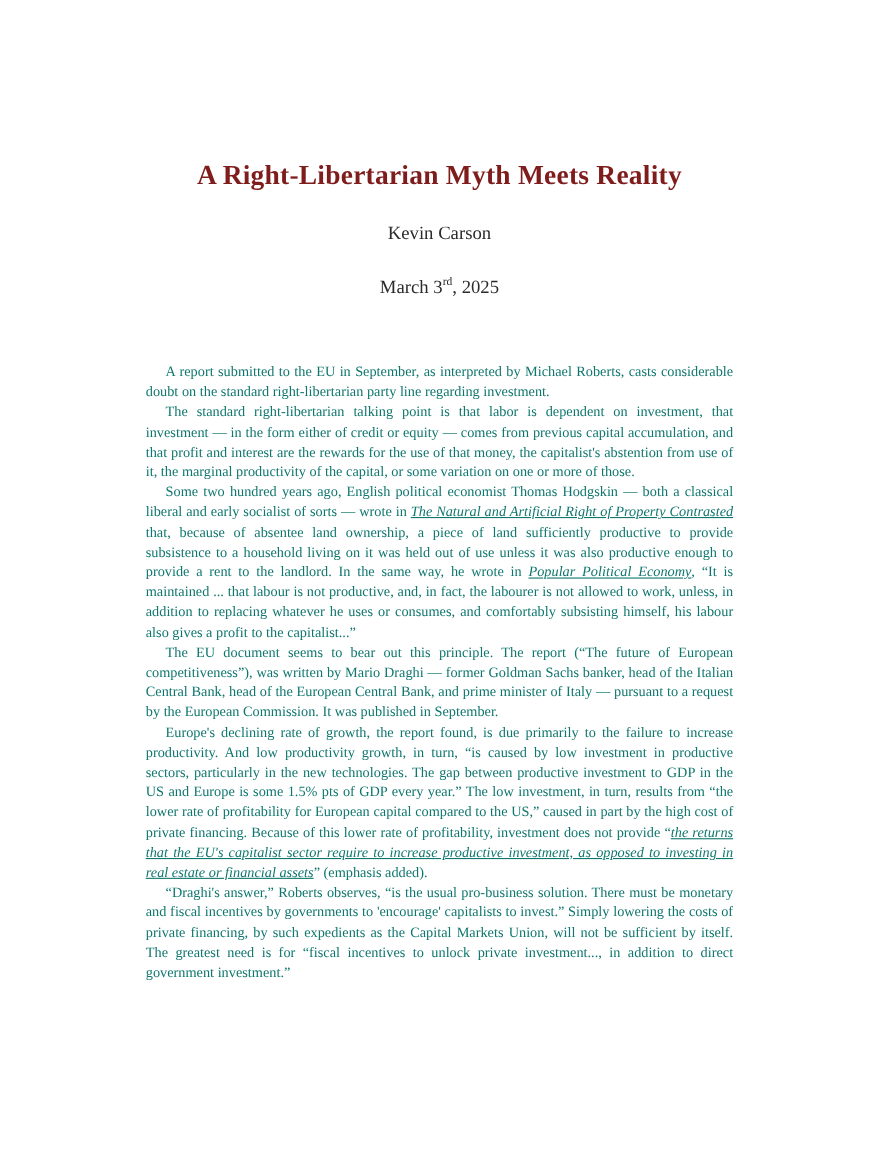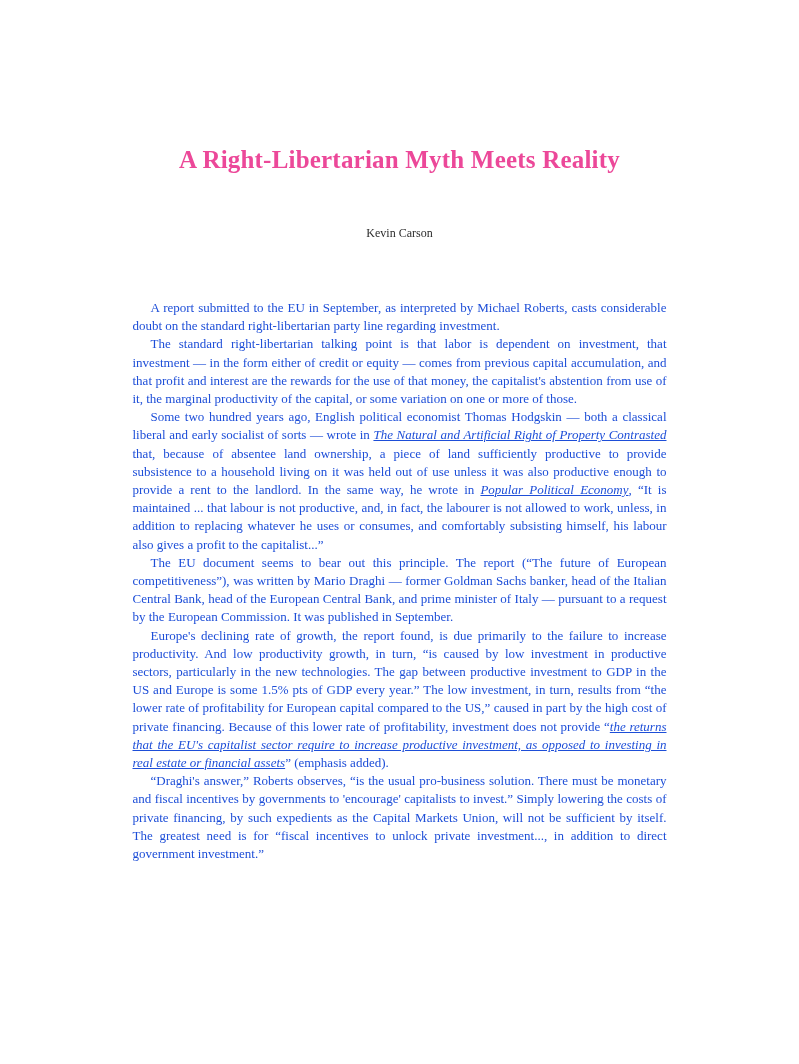--- a/index.html
+++ b/index.html
@@ -17,67 +17,68 @@
     font-family: "Liberation Serif", "DejaVu Serif", serif;
     color: #2b2b2b;
     overflow: hidden;
   }
   .title {
     margin: 0;
     text-align: center;
     font-size: 25px;
     line-height: 28px;
     font-weight: 700;
-    color: #ec4899;
+    color: #7f1d1d;
     letter-spacing: 0.2px;
   }
   .author {
-    margin-top: 52px;
+    margin-top: 28px;
     text-align: center;
-    font-size: 12px;
+    font-size: 17px;
     color: #2b2b2b;
   }
   .date {
     margin-top: 29px;
     text-align: center;
     font-size: 17px;
     color: #2b2b2b;
   }
   .date sup {
     font-size: 10.5px;
     line-height: 0;
     vertical-align: super;
   }
   .body-text {
     width: 534px;
     margin: 58px auto 0 auto;
     font-size: 13px;
     line-height: 18.2px;
     text-align: justify;
-    color: #1d4ed8;
+    color: #0f766e;
   }
   .body-text p {
     margin: 0;
     padding: 0;
     text-indent: 18px;
   }
   .body-text em {
     font-style: italic;
     text-decoration: underline;
   }
 </style>
 </head>
 <body>
 
 <div class="page">
 
   <h1 class="title">A Right-Libertarian Myth Meets Reality</h1>
 
   <div class="author">Kevin Carson</div>
 
+  <div class="date"><span>March 3</span><sup>rd</sup><span>, 2025</span></div>
 
   <div class="body-text">
     <p><span>A report submitted to the EU in September, as interpreted by Michael Roberts, casts considerable doubt on the standard right-libertarian party line regarding investment.</span></p>
     <p><span>The standard right-libertarian talking point is that labor is dependent on investment, that investment — in the form either of credit or equity — comes from previous capital accumulation, and that profit and interest are the rewards for the use of that money, the capitalist's abstention from use of it, the marginal productivity of the capital, or some variation on one or more of those.</span></p>
     <p><span>Some two hundred years ago, English political economist Thomas Hodgskin — both a classical liberal and early socialist of sorts — wrote in </span><em>The Natural and Artificial Right of Property Contrasted</em><span> that, because of absentee land ownership, a piece of land sufficiently productive to provide subsistence to a household living on it was held out of use unless it was also productive enough to provide a rent to the landlord. In the same way, he wrote in </span><em>Popular Political Economy</em><span>, “It is maintained ... that labour is not productive, and, in fact, the labourer is not allowed to work, unless, in addition to replacing whatever he uses or consumes, and comfortably subsisting himself, his labour also gives a profit to the capitalist...”</span></p>
     <p><span>The EU document seems to bear out this principle. The report (“The future of European competitiveness”), was written by Mario Draghi — former Goldman Sachs banker, head of the Italian Central Bank, head of the European Central Bank, and prime minister of Italy — pursuant to a request by the European Commission. It was published in September.</span></p>
     <p><span>Europe's declining rate of growth, the report found, is due primarily to the failure to increase productivity. And low productivity growth, in turn, “is caused by low investment in productive sectors, particularly in the new technologies. The gap between productive investment to GDP in the US and Europe is some 1.5% pts of GDP every year.” The low investment, in turn, results from “the lower rate of profitability for European capital compared to the US,” caused in part by the high cost of private financing. Because of this lower rate of profitability, investment does not provide “</span><em>the returns that the EU's capitalist sector require to increase productive investment, as opposed to investing in real estate or financial assets</em><span>” (emphasis added).</span></p>
     <p><span>“Draghi's answer,” Roberts observes, “is the usual pro-business solution. There must be monetary and fiscal incentives by governments to 'encourage' capitalists to invest.” Simply lowering the costs of private financing, by such expedients as the Capital Markets Union, will not be sufficient by itself. The greatest need is for “fiscal incentives to unlock private investment..., in addition to direct government investment.”</span></p>
   </div>
 

